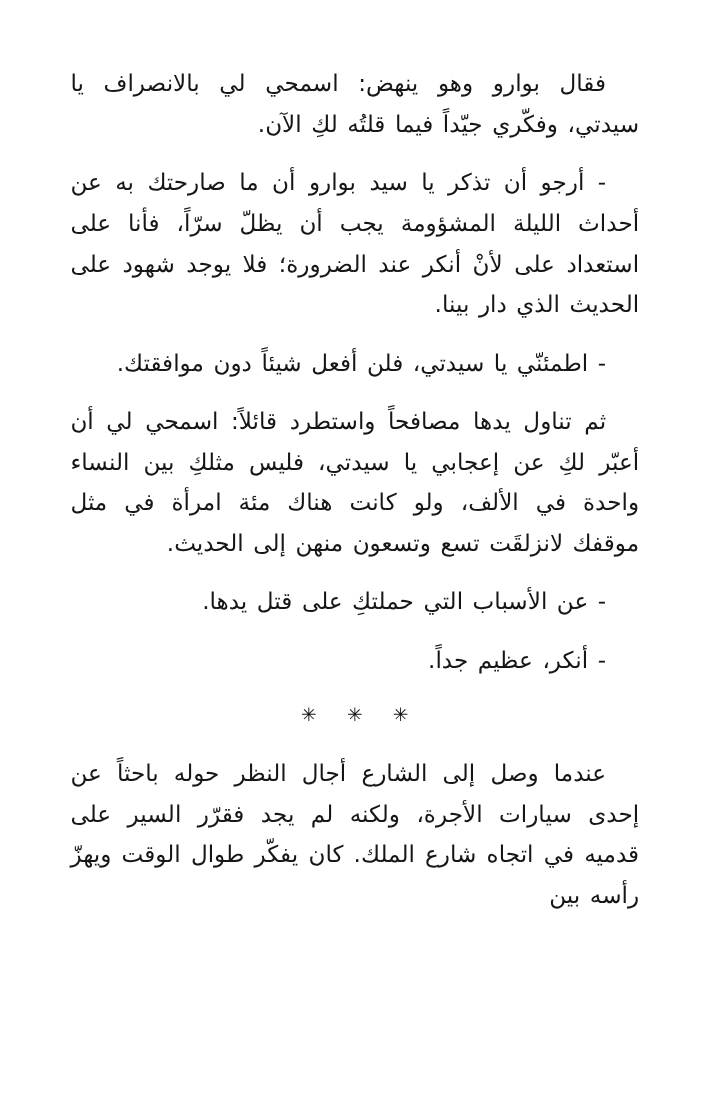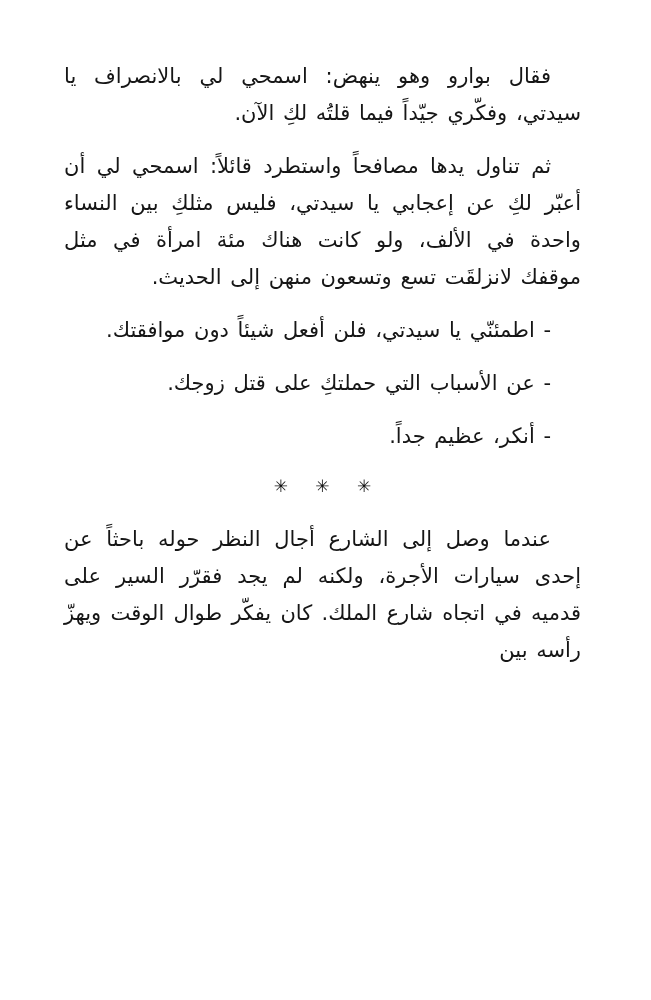--- a/index.html
+++ b/index.html
@@ -38,19 +38,20 @@
     word-spacing: 22px;
     margin: 6px 0 20px 0;
     color: #111111;
   }
 </style>
 </head>
 <body>
 
 <div class="book-page">
   <p>فقال بوارو وهو ينهض: اسمحي لي بالانصراف يا سيدتي، وفكّري جيّداً فيما قلتُه لكِ الآن.</p>
+  <p>- أرجو أن تذكر يا سيد بوارو أن ما صارحتك به عن أحداث الليلة المشؤومة يجب أن يظلّ سرّاً، فأنا على استعداد على لأنْ أنكر عند الضرورة؛ فلا يوجد شهود على الحديث الذي دار بينا.</p>
+  <p>- اطمئنّي يا سيدتي، فلن أفعل شيئاً دون موافقتك.</p>
   <p>ثم تناول يدها مصافحاً واستطرد قائلاً: اسمحي لي أن أعبّر لكِ عن إعجابي يا سيدتي، فليس مثلكِ بين النساء واحدة في الألف، ولو كانت هناك مئة امرأة في مثل موقفك لانزلقَت تسع وتسعون منهن إلى الحديث.</p>
-  <p>- اطمئنّي يا سيدتي، فلن أفعل شيئاً دون موافقتك.</p>
-  <p>- عن الأسباب التي حملتكِ على قتل زوجك.</p>
+  <p>- عن الأسباب التي حملتكِ على قتل يدها.</p>
   <p>- أنكر، عظيم جداً.</p>
   <p class="separator">✳ ✳ ✳</p>
   <p>عندما وصل إلى الشارع أجال النظر حوله باحثاً عن إحدى سيارات الأجرة، ولكنه لم يجد فقرّر السير على قدميه في اتجاه شارع الملك. كان يفكّر طوال الوقت ويهزّ رأسه بين</p>
 </div>
 
 </body></html>

